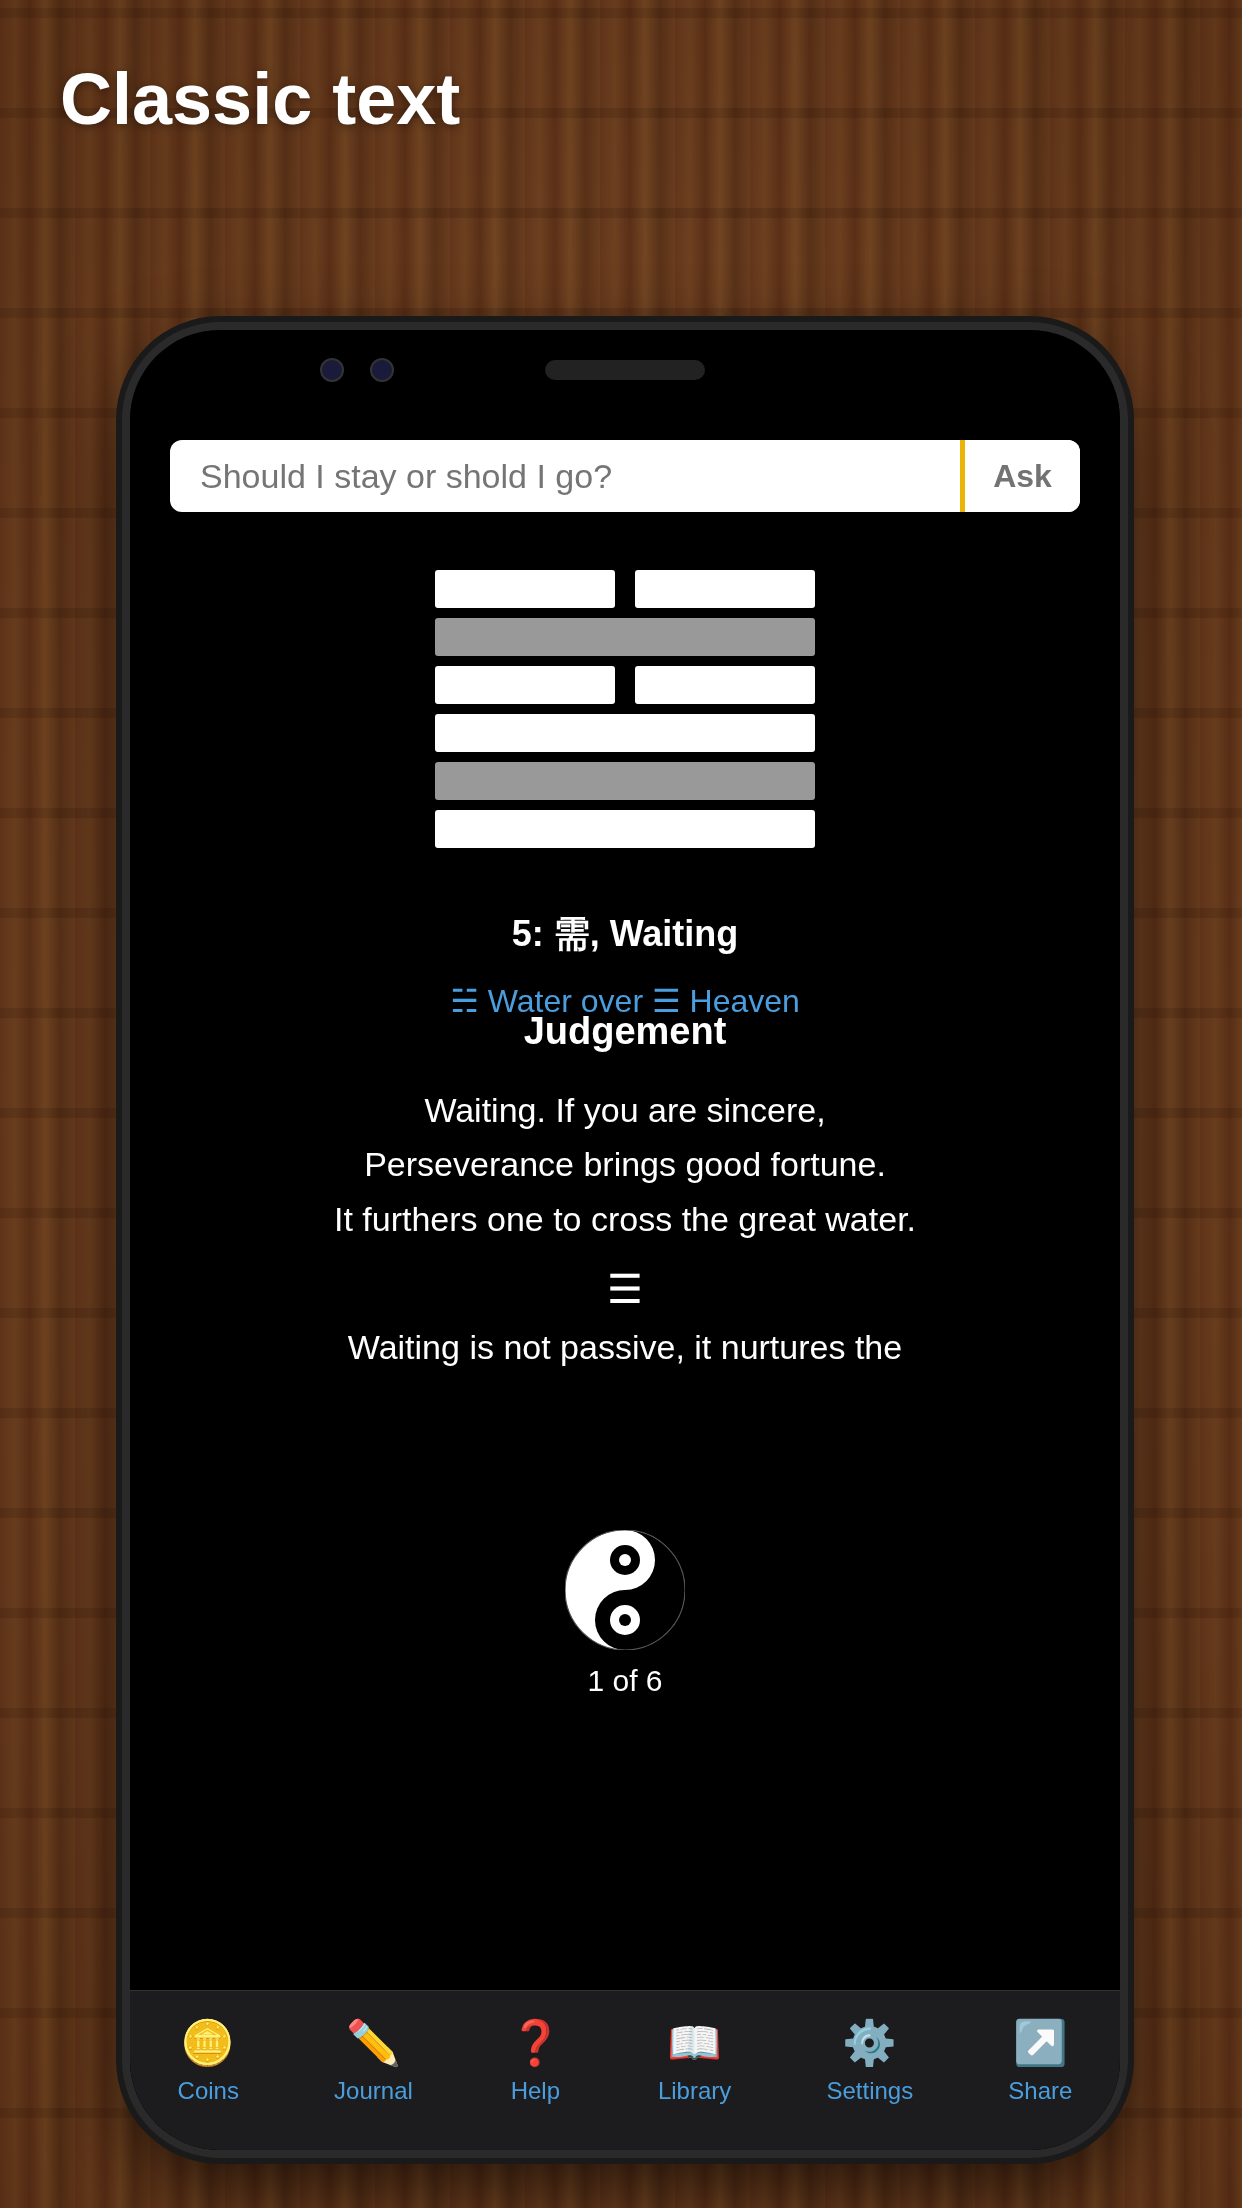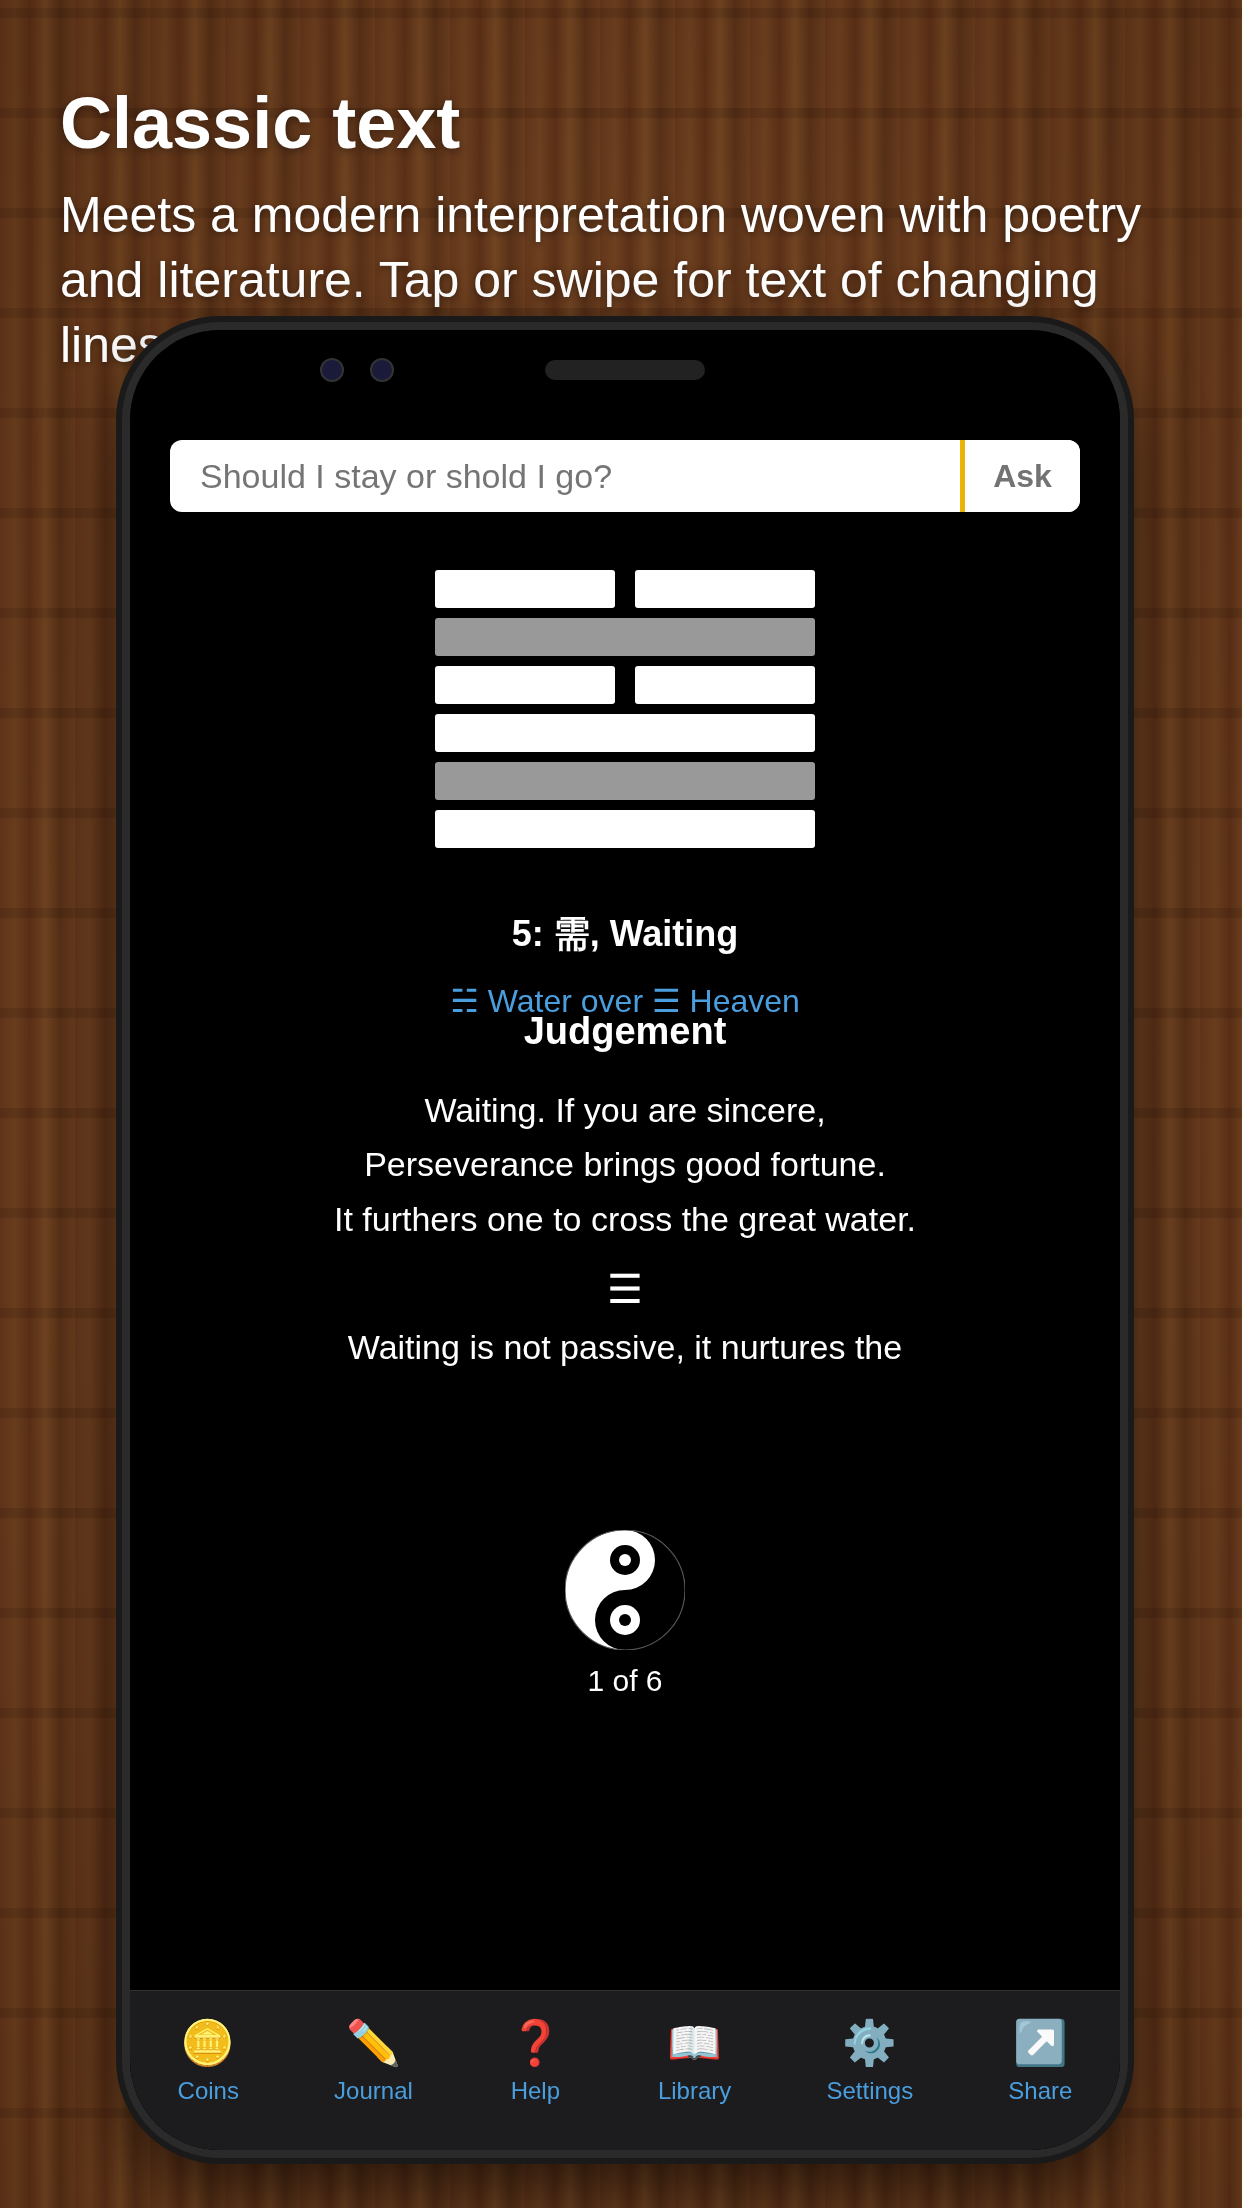--- a/index.html
+++ b/index.html
@@ -59,21 +59,20 @@
       right: 60px;
       color: white;
       z-index: 10;
     }
     .top-text h1 {
       font-size: 72px;
       font-weight: 800;
       line-height: 1.1;
       text-shadow: 0 2px 8px rgba(0,0,0,0.4);
       margin-bottom: 20px;
-      margin-top: 24px;
     }
     .top-text p {
       font-size: 50px;
       font-weight: 400;
       line-height: 1.3;
       text-shadow: 0 2px 6px rgba(0,0,0,0.4);
     }
 
     
     .phone-frame {
@@ -321,21 +320,20 @@
 </head>
 <body>
 
 <div class="bg"></div>
 <div class="bg-shelves"></div>
 <div class="bg-books"></div>
 <div class="bg-overlay"></div>
 
 <div class="top-text">
   <h1>Classic text</h1>
-  <p>Meets a modern interpretation woven with poetry and literature. Tap or swipe for text of changing lines.</p>
 </div>
 
 <div class="phone-frame">
 
   <div class="phone-notch">
     <div class="notch-camera-left"></div>
     <div class="notch-camera-right"></div>
     <div class="notch-speaker"></div>
   </div>
 

